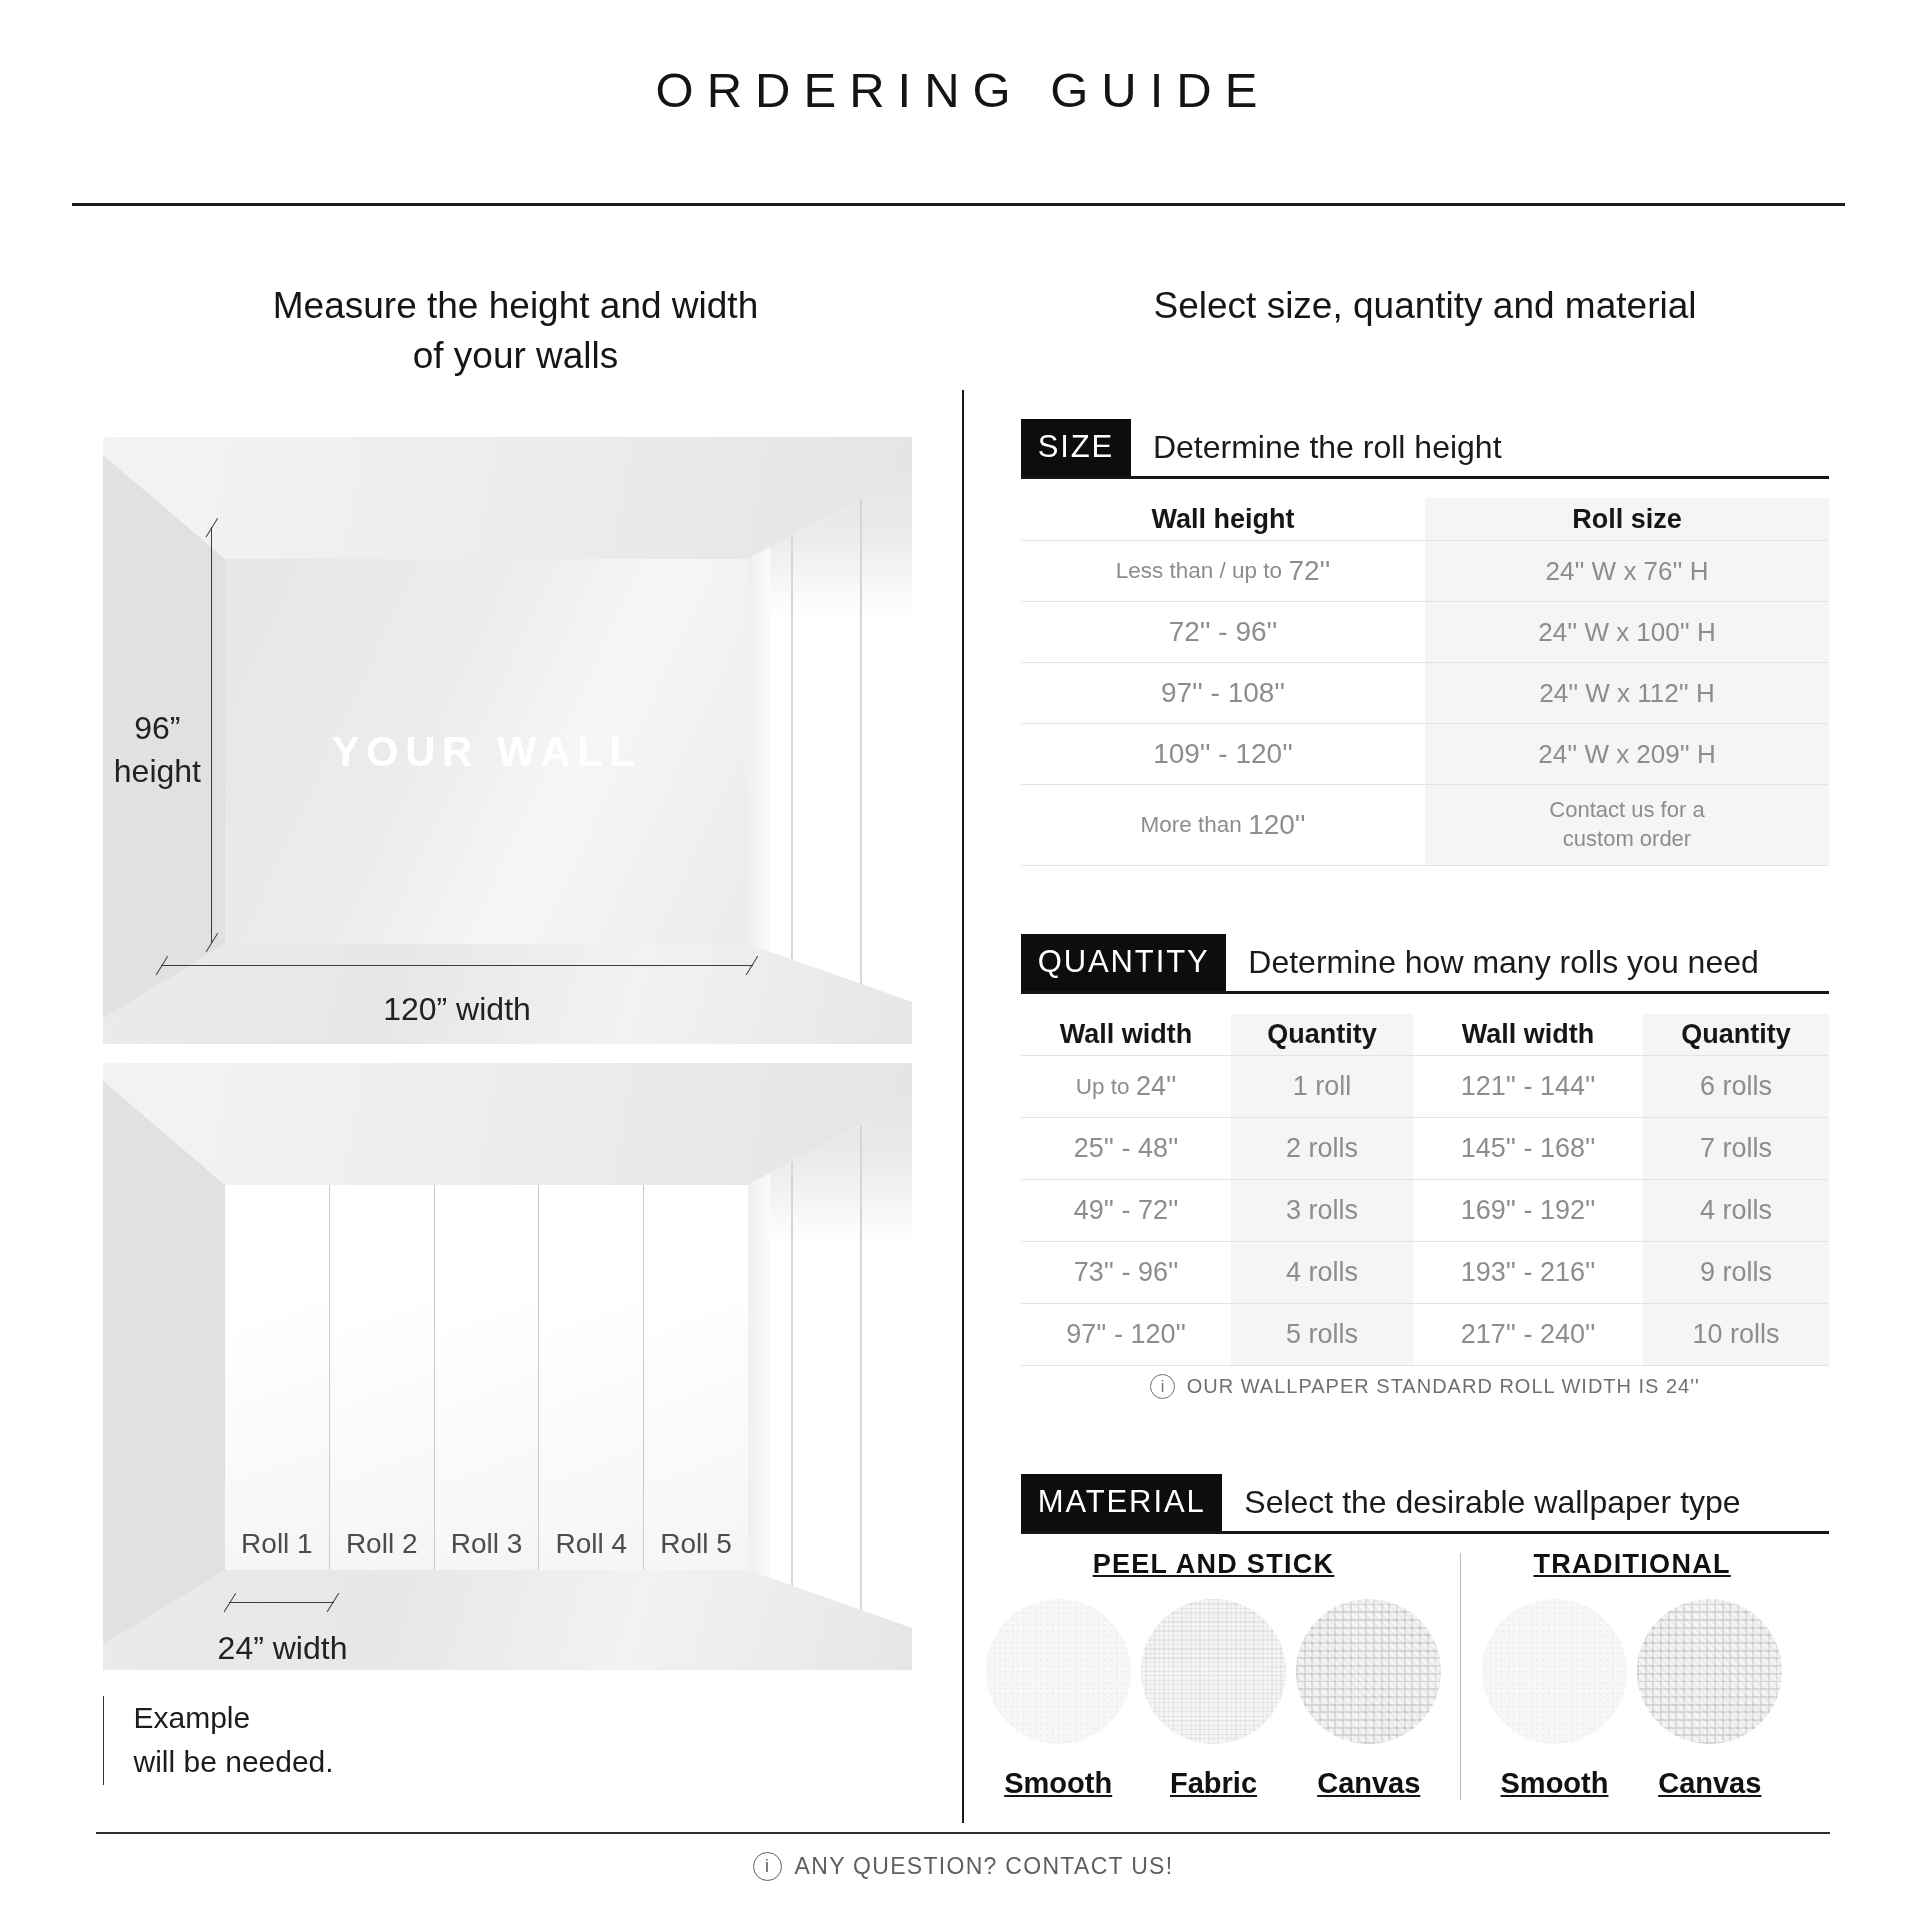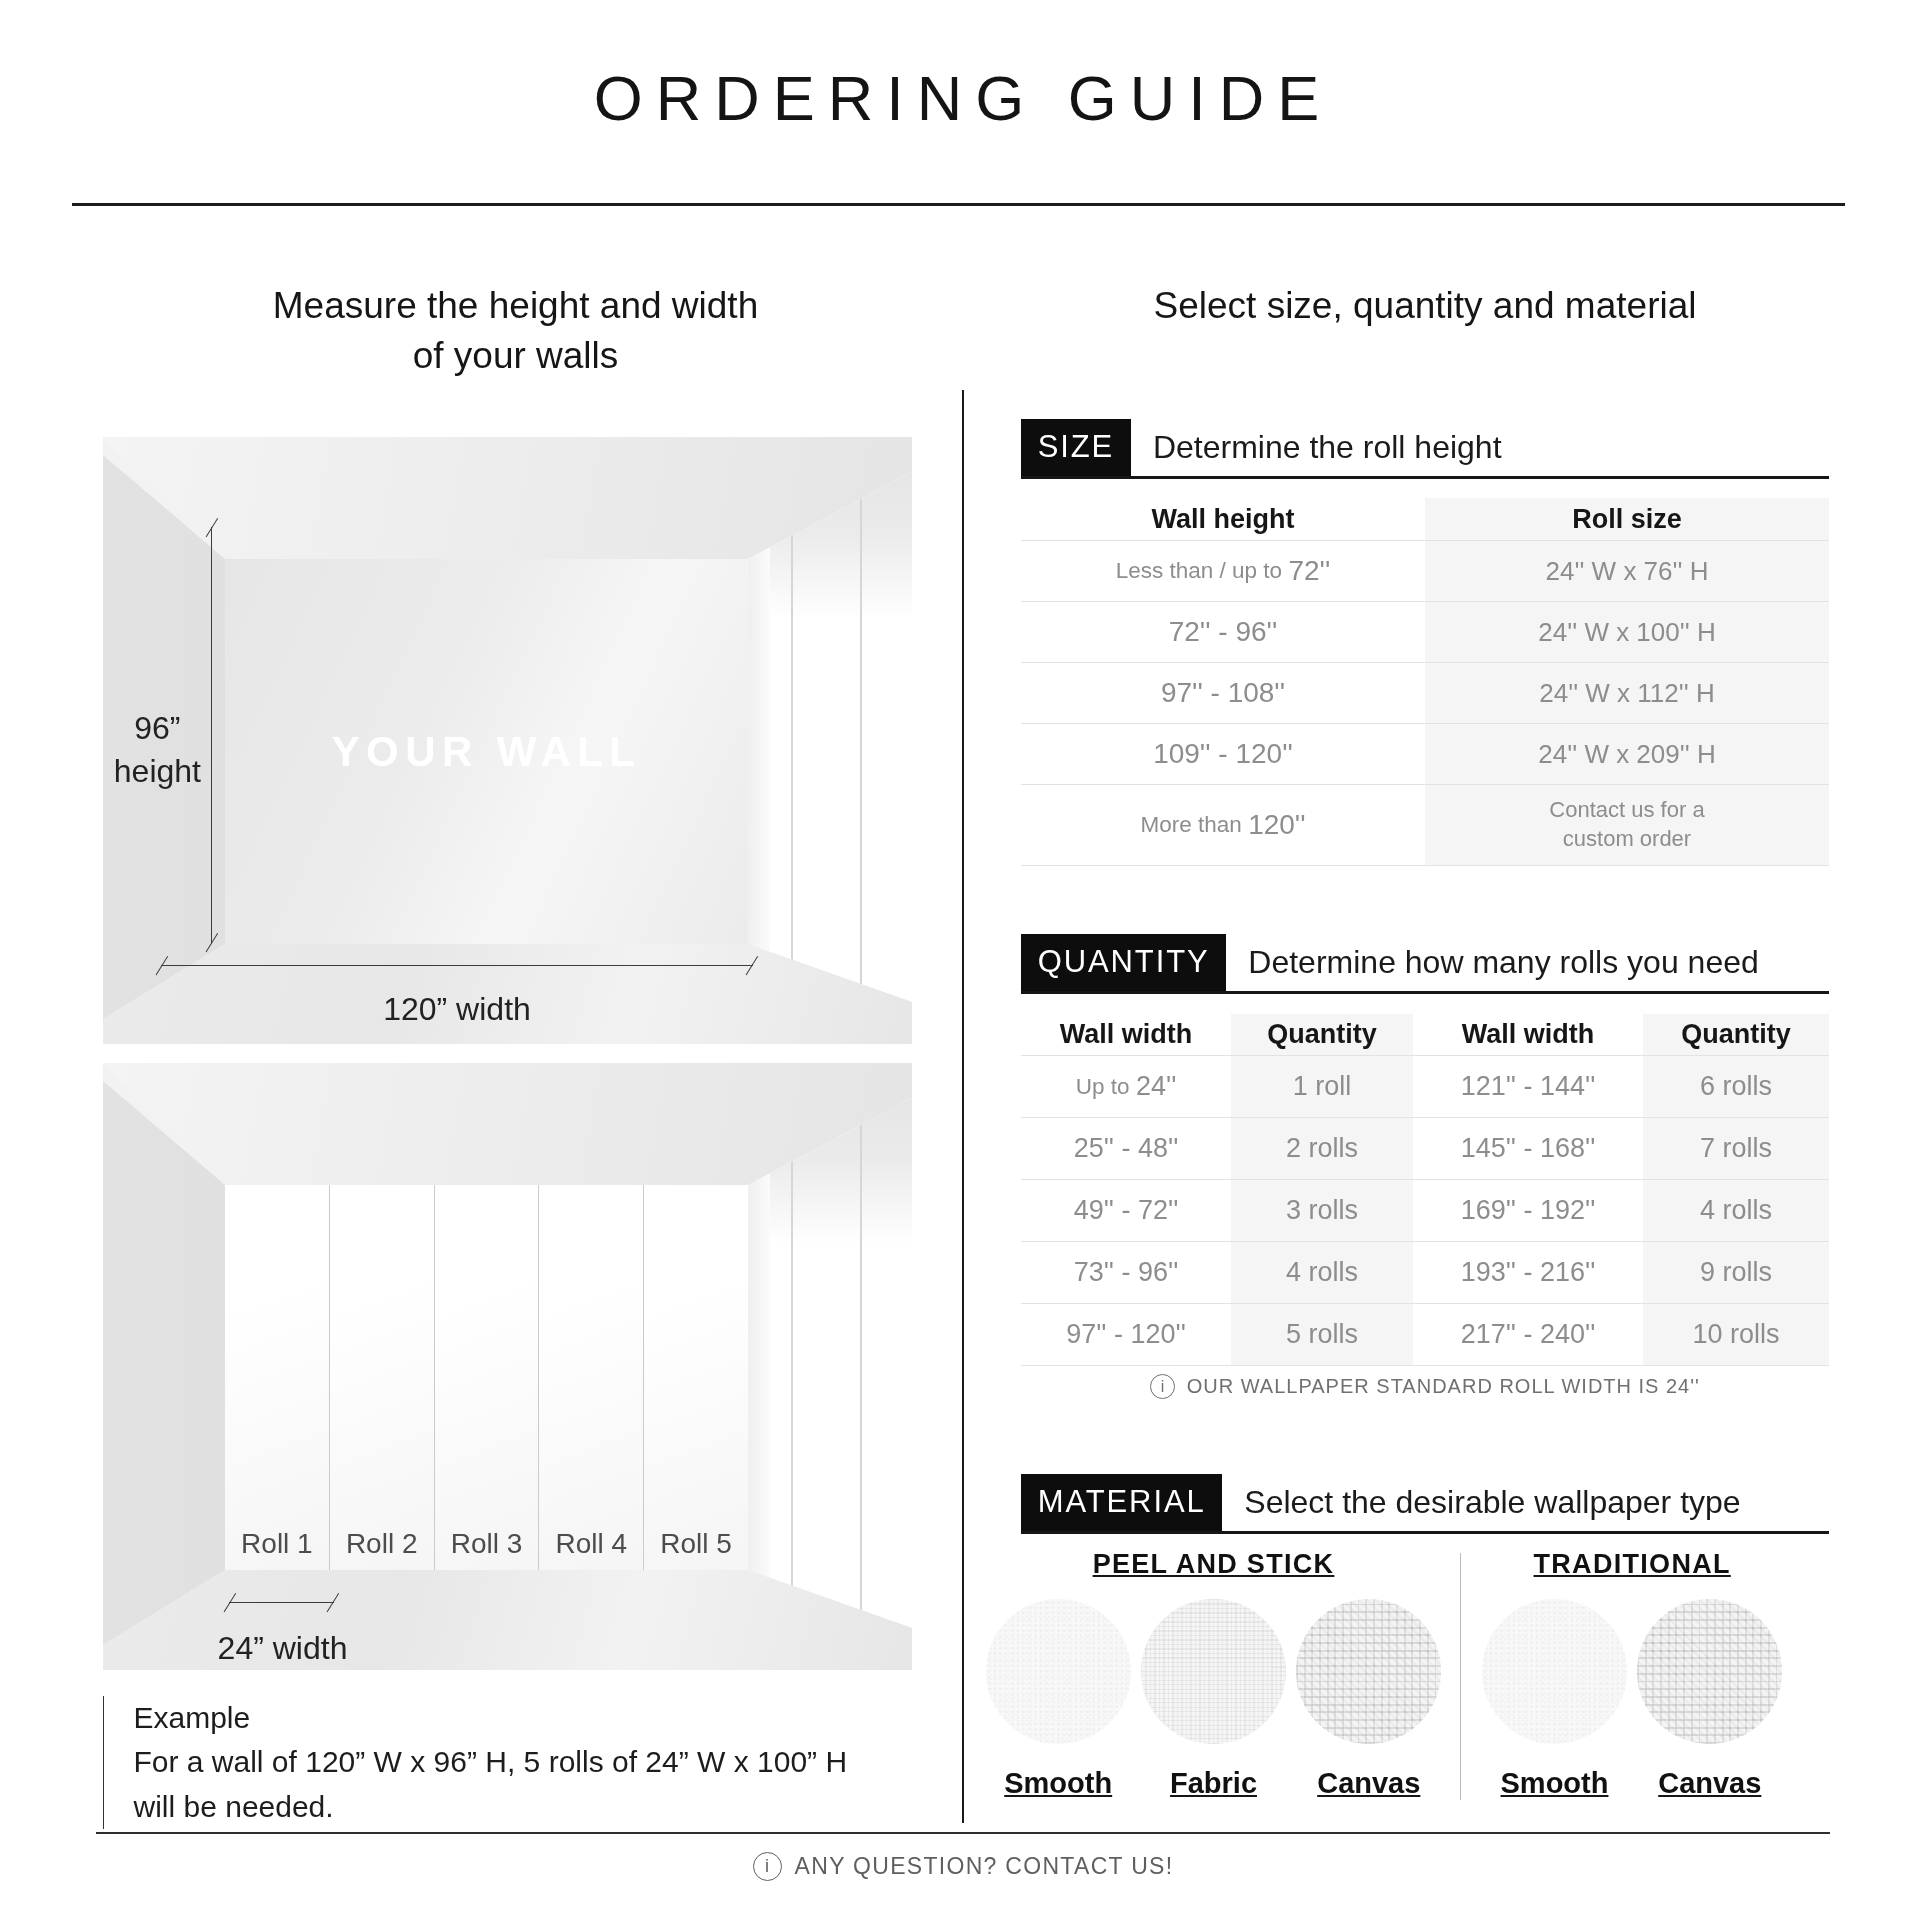--- a/index.html
+++ b/index.html
@@ -1,21 +1,21 @@
 <!DOCTYPE html>
 <html style="font-size:10.3px"><head>
 <meta charset="utf-8">
 <style>
   html,body{margin:0;padding:0;background:#ffffff;}
   .page{position:relative;width:1926px;height:1926px;background:#ffffff;overflow:hidden;
         font-family:"Liberation Sans", sans-serif;color:#161616;}
 
   
   .title{position:absolute;top:62px;left:0;width:100%;text-align:center;
-         font-size:63px;font-weight:400;letter-spacing:13px;color:#141414;white-space:nowrap;}
+         font-size:49px;font-weight:400;letter-spacing:13px;color:#141414;white-space:nowrap;}
   .top-rule{position:absolute;left:72px;top:203px;width:1773px;height:3.2px;background:#1c1c1c;}
 
   
   .col-heading{position:absolute;text-align:center;font-size:37px;line-height:1.35;color:#161616;}
   .col-heading.left{left:111px;top:281px;width:809px;}
   .col-heading.right{left:1021px;top:281px;width:808px;}
 
   .center-divider{position:absolute;left:962px;top:390px;width:1.9px;height:1433px;background:#1a1a1a;}
 
   
@@ -204,21 +204,20 @@
 
     <div class="dim h" style="left:126px;top:539px;width:105px;">
       <span class="tick t1"></span>
       <span class="tick t2"></span>
     </div>
     <div class="dim-label" style="left:77px;top:564px;width:205px;">24” width</div>
   </div>
 
   <div class="example">
     <div>Example</div>
-    <div>For a wall of 120” W x 96” H, 5 rolls of 24” W x 100” H</div>
     <div>will be needed.</div>
   </div>
 
   <div class="section-head" id="size-head">
     <div class="badge">SIZE</div>
     <div class="section-sub">Determine the roll height</div>
   </div>
 
   <div class="size-table">
     <div class="s-row head">

